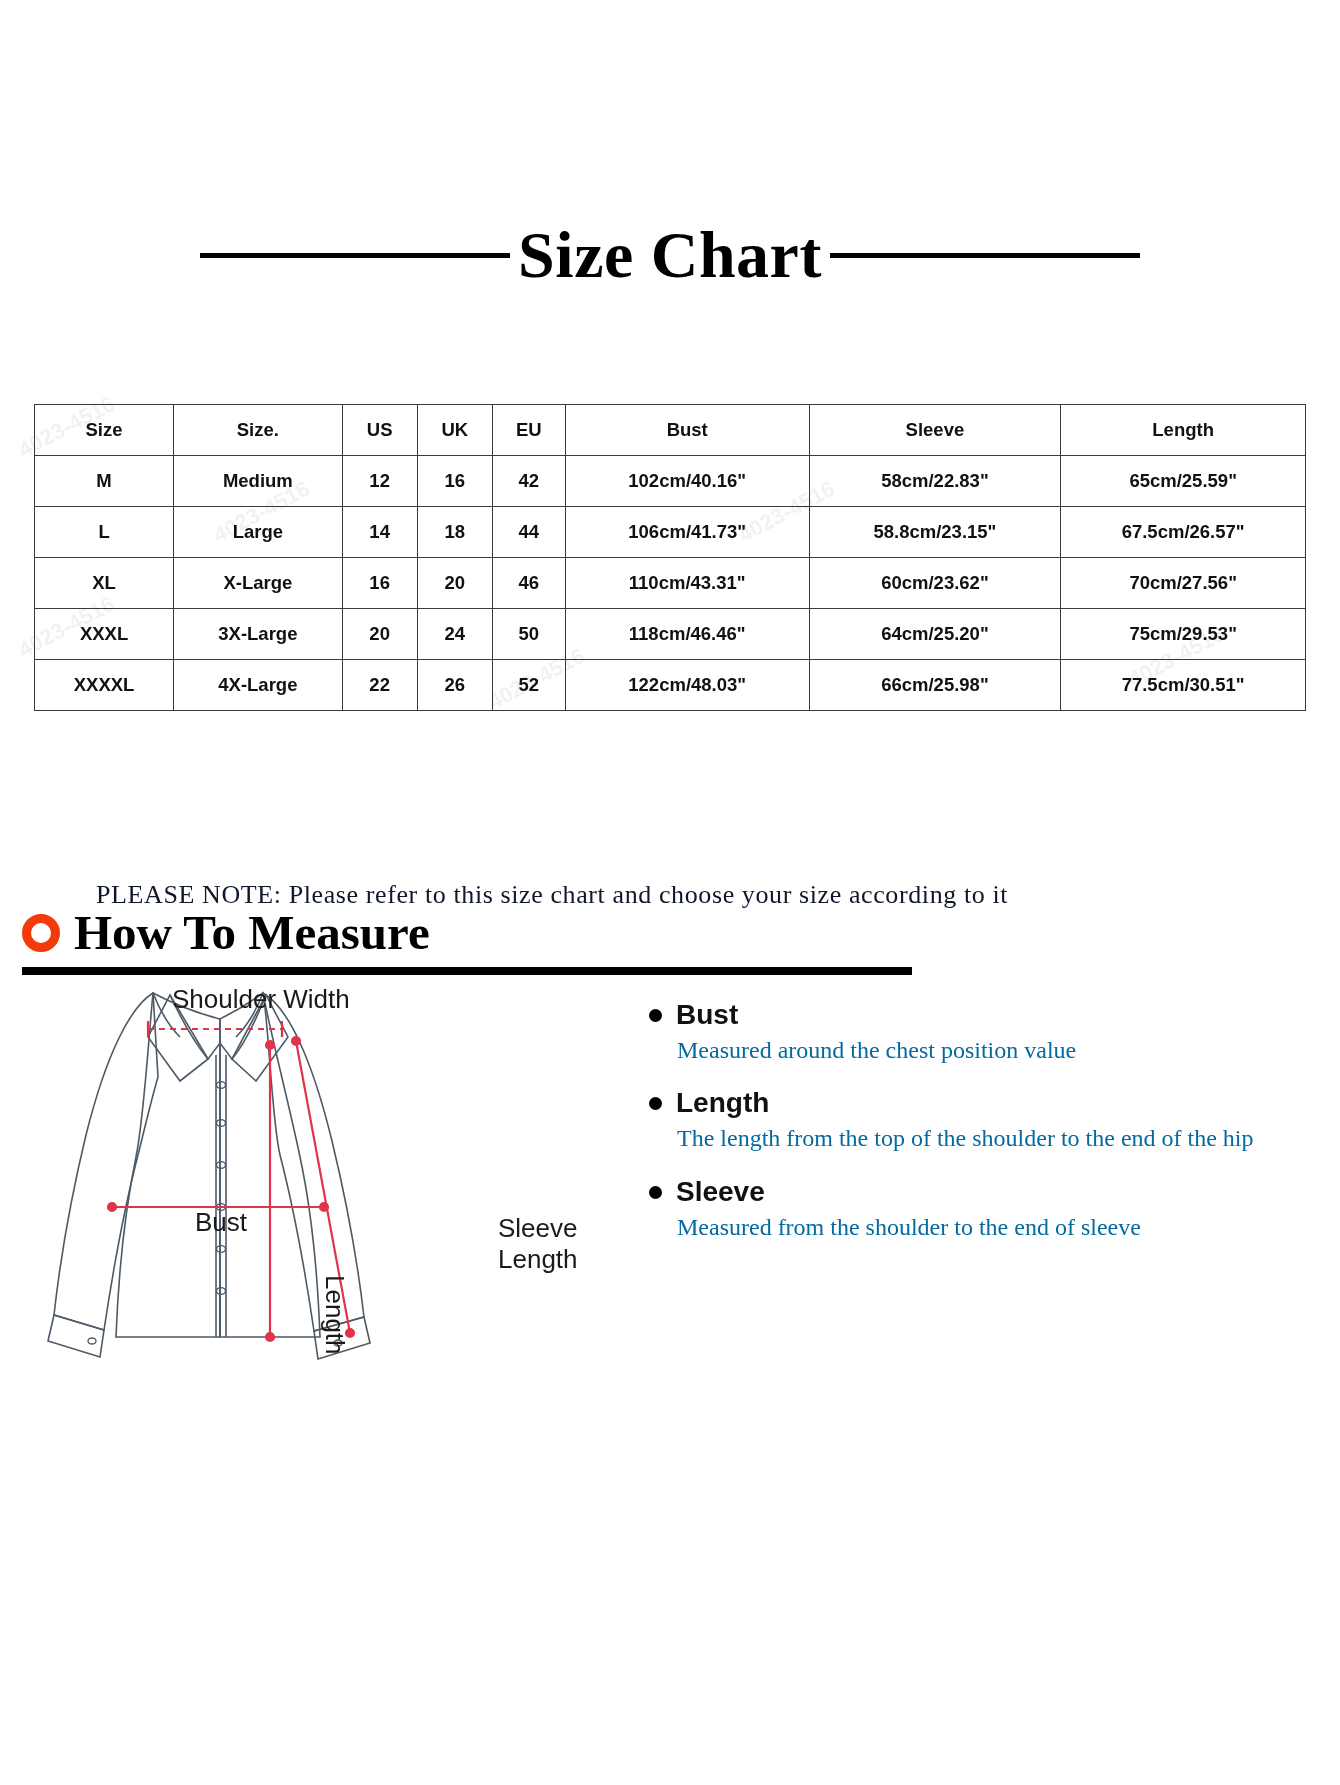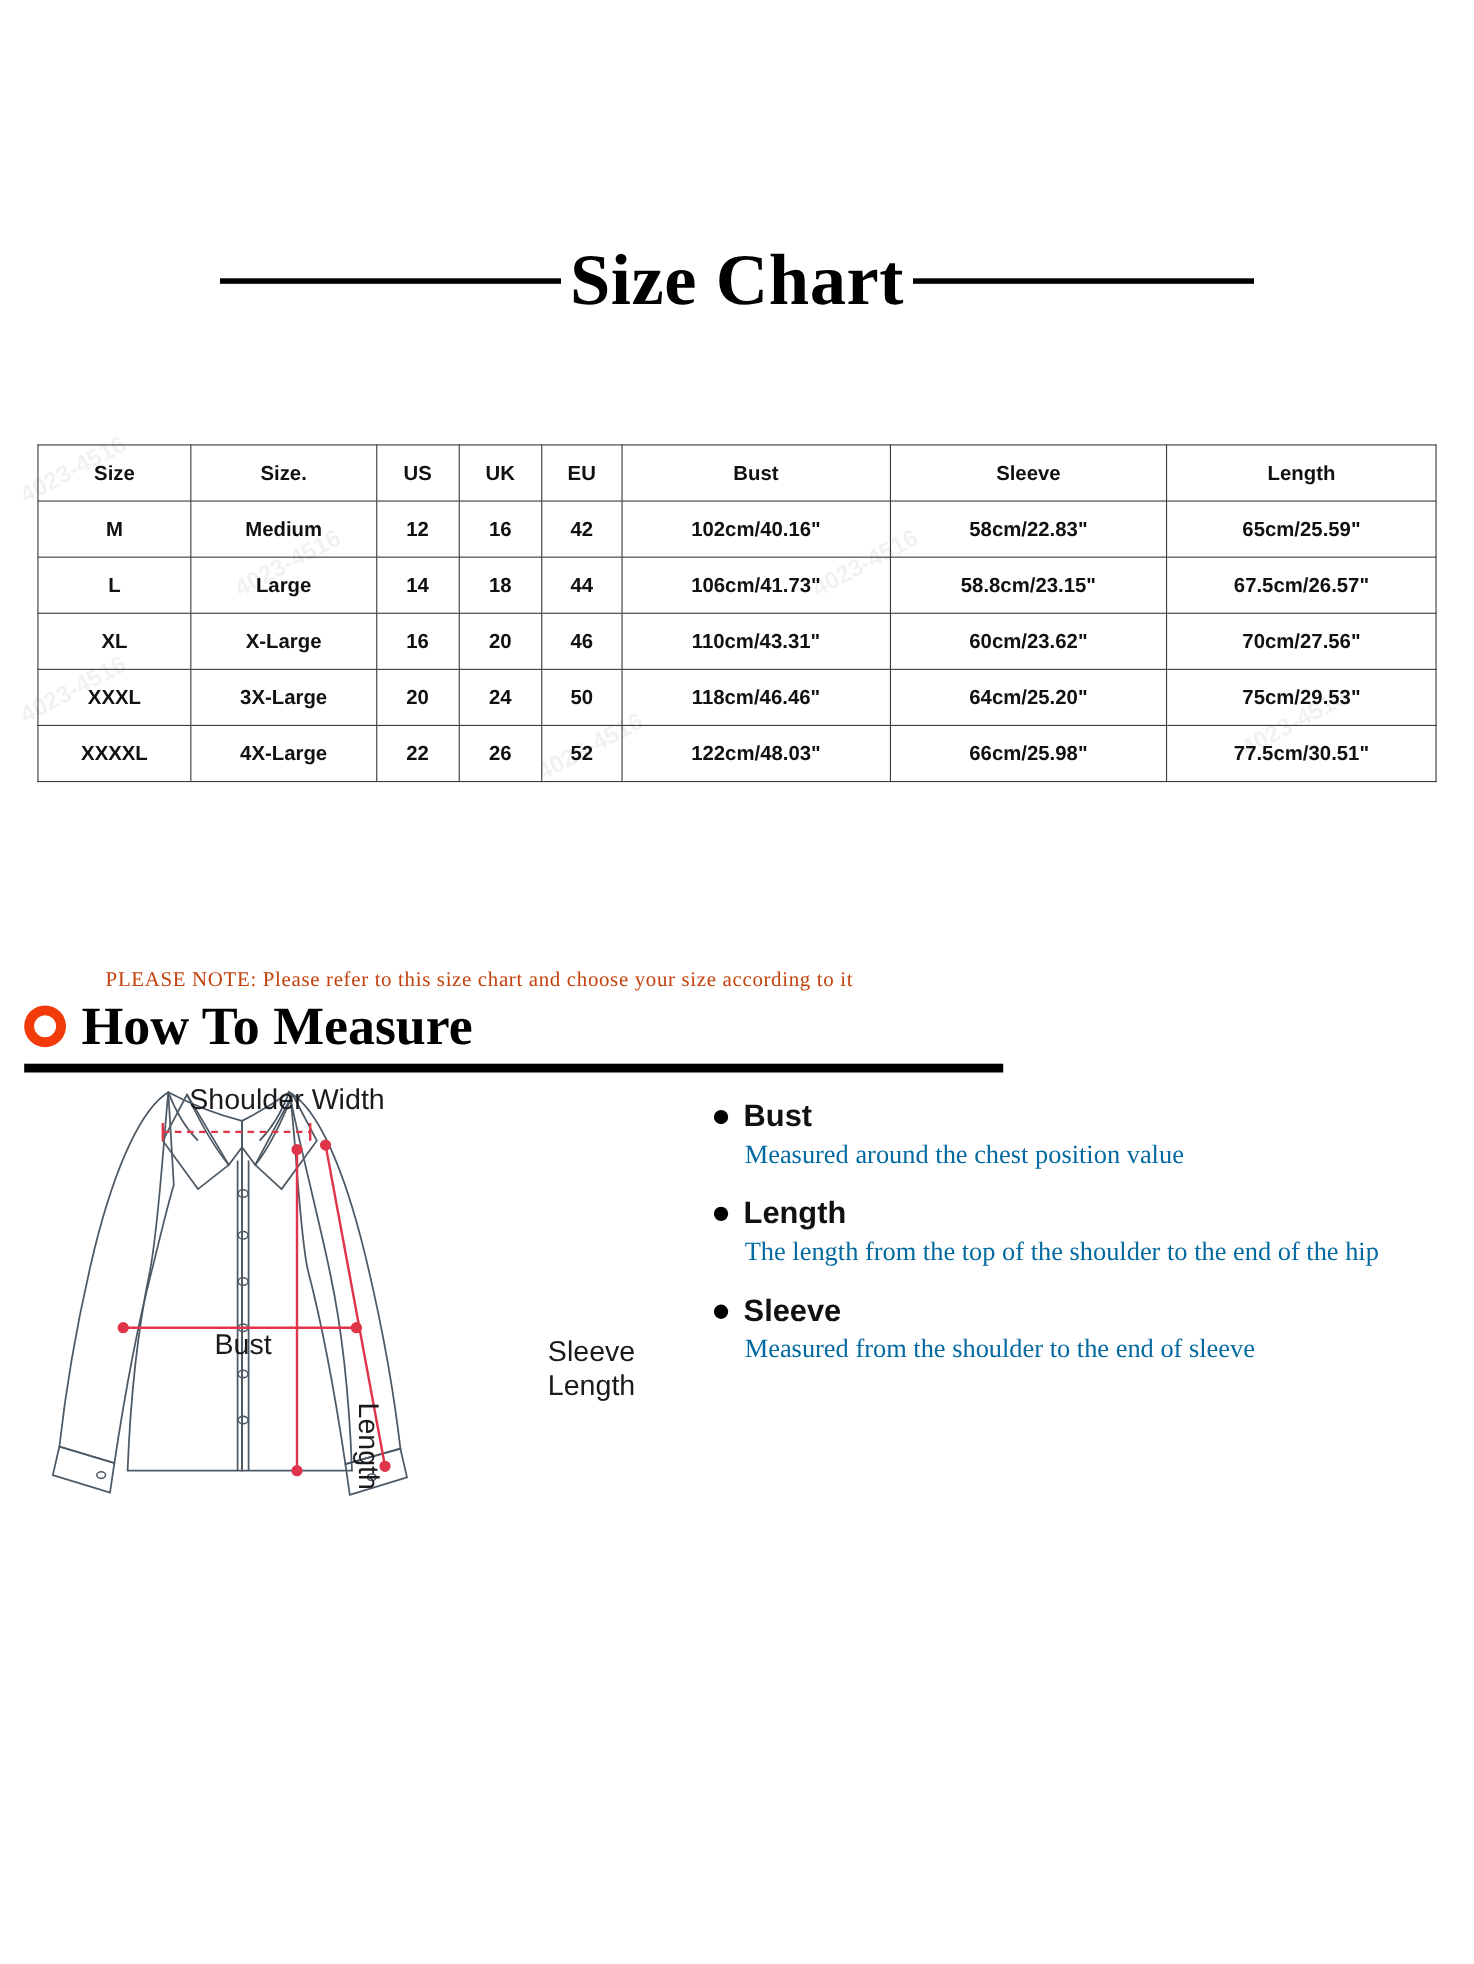--- a/index.html
+++ b/index.html
@@ -92,23 +92,23 @@
     white-space: nowrap;
     pointer-events: none;
   }
 
   
   .note {
     position: absolute;
     top: 880px;
     left: 96px;
     font-family: "Liberation Serif", serif;
-    font-size: 19px;
+    font-size: 26px;
     letter-spacing: 0.6px;
-    color: #c2410c;
+    color: #0f172a;
     white-space: nowrap;
   }
   .htm-row {
     position: absolute;
     top: 908px;
     left: 22px;
     display: flex;
     align-items: center;
     gap: 14px;
   }

